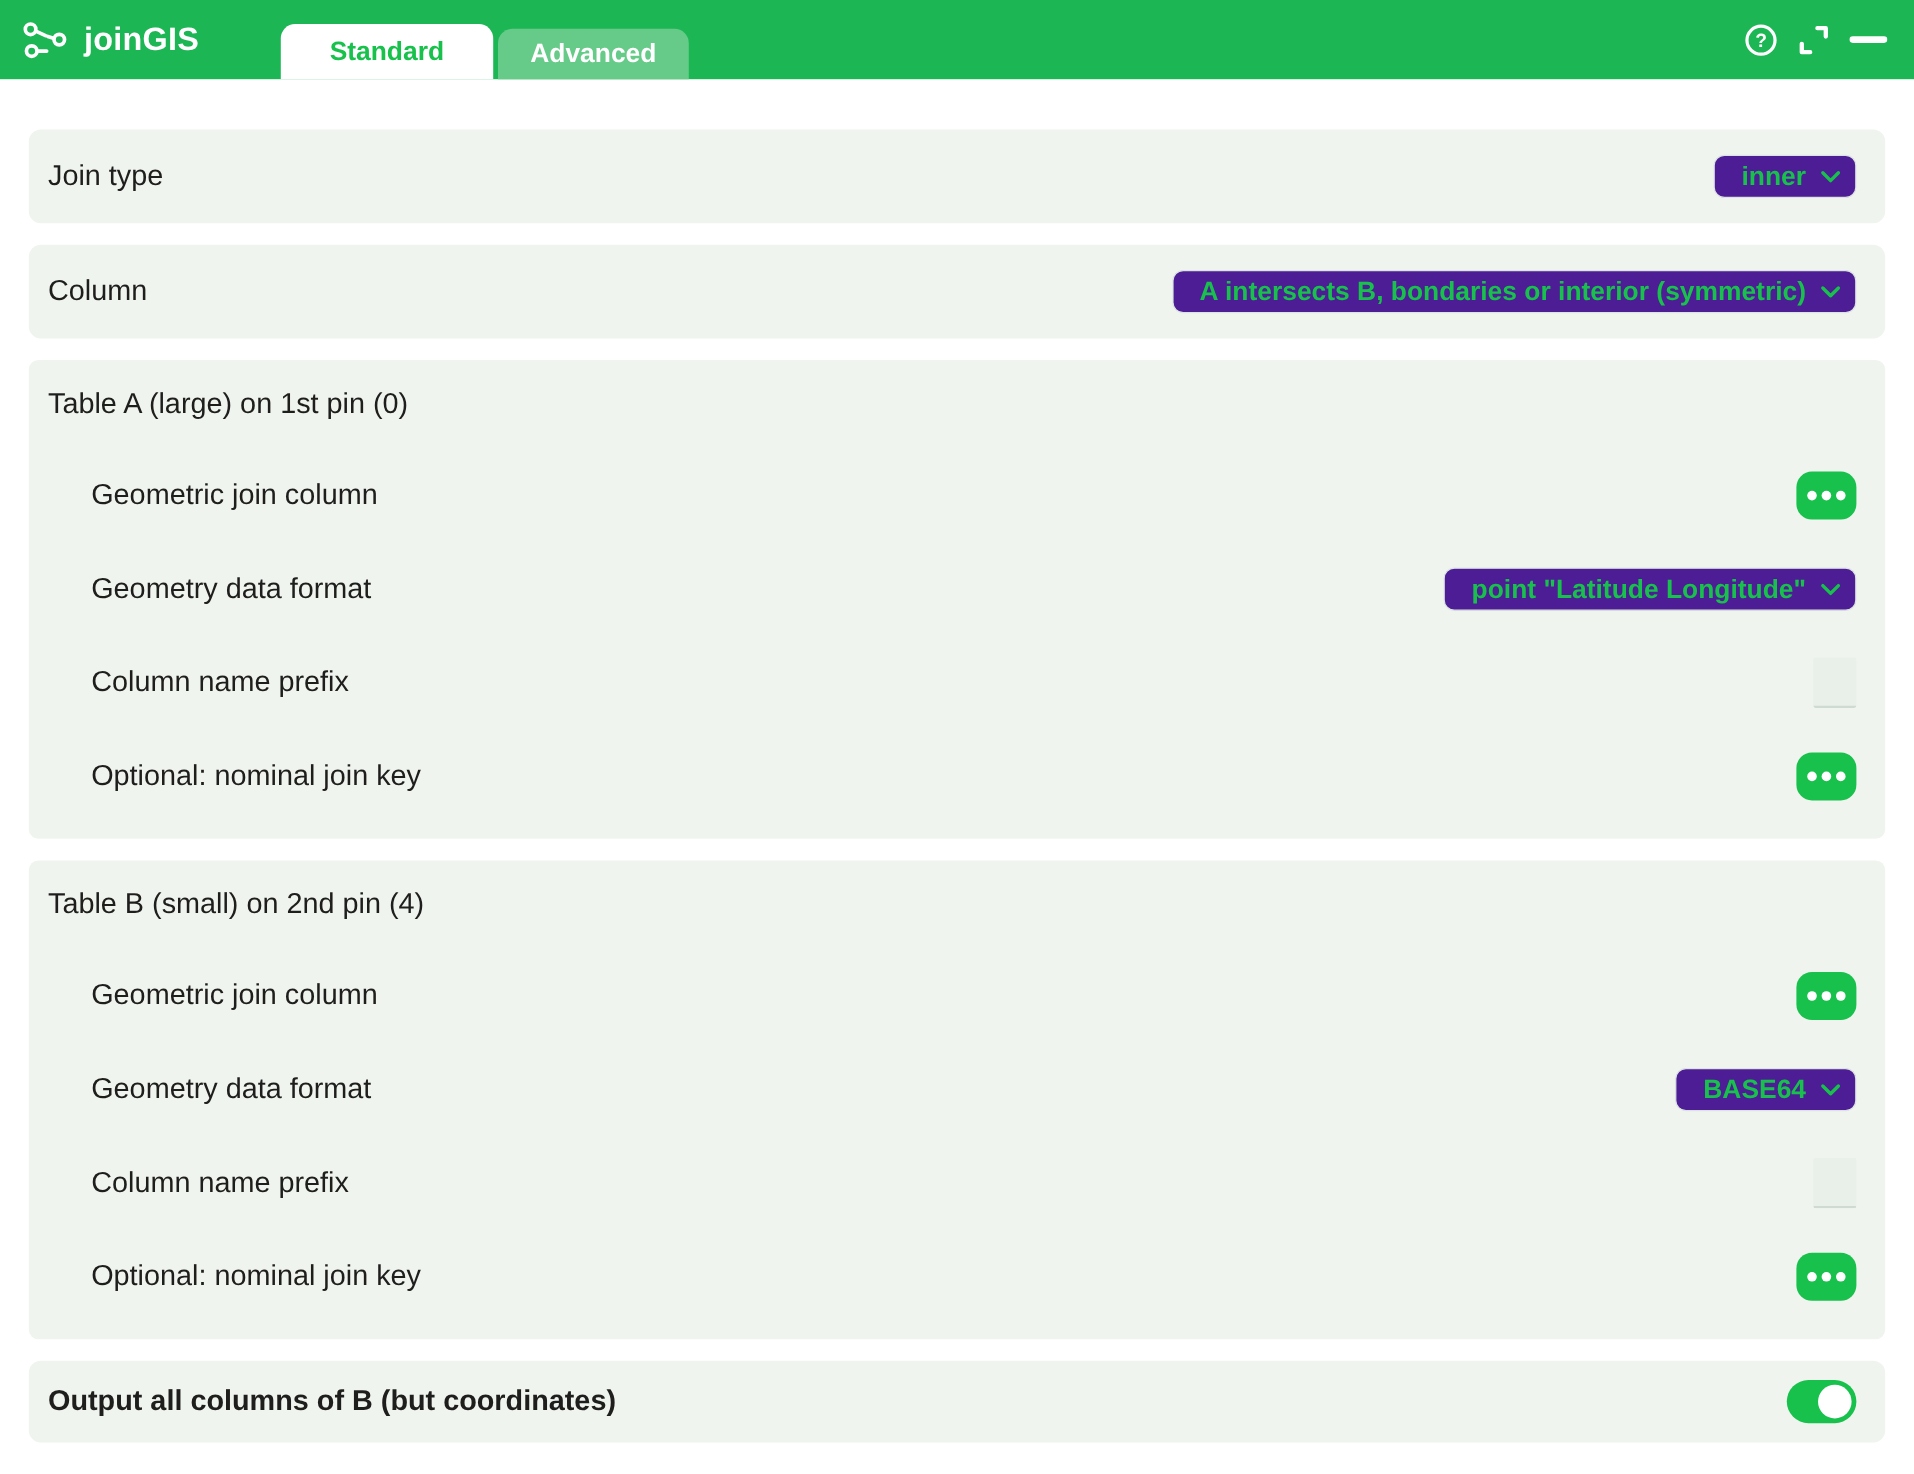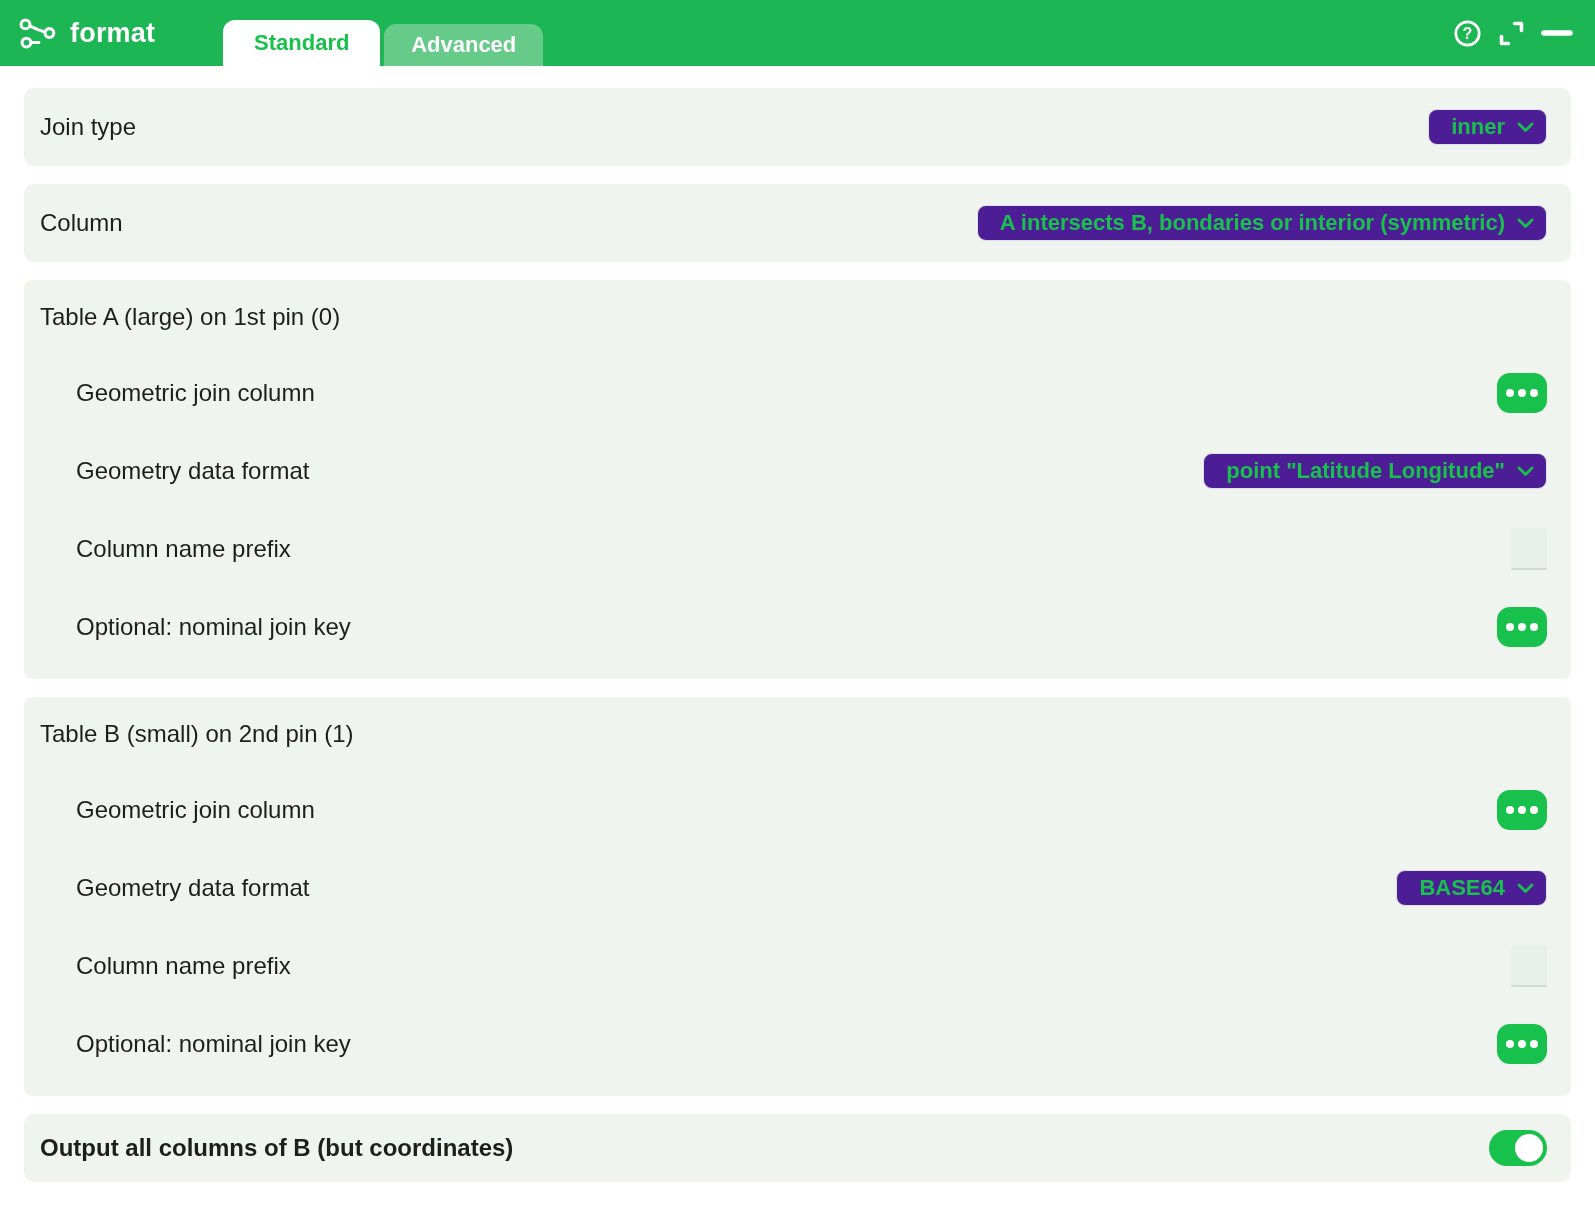--- a/index.html
+++ b/index.html
@@ -35,34 +35,34 @@
   }
   .tabs{
     display:flex;align-items:flex-end;gap:4px;margin-left:68px;height:66px;
   }
   .tab{
     display:flex;align-items:center;justify-content:center;
     font-size:22px;font-weight:bold;
     border-radius:12px 12px 0 0;
     cursor:pointer;border:none;
   }
-  .tab.active{background:#fff;color:var(--accent);width:157px;height:46px;}
+  .tab.active{background:#fff;color:var(--accent);width:177px;height:46px;}
   .tab.inactive{background:var(--tab-inactive);color:#fff;width:159px;height:42px;}
   .header-actions{
     margin-left:auto;height:66px;
     display:flex;align-items:center;gap:16px;
     padding-right:22px;
   }
   .icon-btn{
     background:none;border:none;cursor:pointer;
     display:flex;align-items:center;justify-content:center;padding:0;
   }
   
   .main{
-    padding:22px 24px 13px 24px;
+    padding:42px 24px 13px 24px;
     display:flex;flex-direction:column;gap:18px;
   }
   .row{
     background:var(--row-bg);border-radius:10px;
     height:78px;
     display:flex;align-items:center;
     padding:0 24px 0 16px;
   }
   .row.tall{height:68px;font-weight:bold;}
   .row-label,.section-title,.field-label{
@@ -126,21 +126,21 @@
     <span style="display:flex;">
       <svg width="44" height="40" viewBox="0 0 46 40" fill="none" stroke="#fff" stroke-width="3.2" stroke-linecap="round">
         <circle cx="12" cy="11" r="4.6"></circle>
         <path d="M17.5 13 L25 16.5"></path>
         <circle cx="37" cy="20" r="4.6"></circle>
         <path d="M31.2 18.6 L27 17.2"></path>
         <circle cx="13" cy="30" r="4.6"></circle>
         <path d="M18.6 30 L26 30"></path>
       </svg>
     </span>
-    <span class="brand-title">format</span>
+    <span class="brand-title">joinGIS</span>
   </div>
 
   <div class="tabs">
     <button class="tab active">Standard</button>
     <button class="tab inactive">Advanced</button>
   </div>
 
   <div class="header-actions">
     <button class="icon-btn" title="Help">
       <span style="display:flex;">
@@ -221,21 +221,21 @@
       <span class="field-label">Optional: nominal join key</span>
       <button class="ellipsis-btn" title="Choose column">
         <span class="dot"></span>
           <span class="dot"></span>
           <span class="dot"></span>
       </button>
     </div>
   </div>
 
   <div class="section">
-    <div class="section-title">Table B (small) on 2nd pin (1)</div>
+    <div class="section-title">Table B (small) on 2nd pin (4)</div>
 
     <div class="field">
       <span class="field-label">Geometric join column</span>
       <button class="ellipsis-btn" title="Choose column">
         <span class="dot"></span>
           <span class="dot"></span>
           <span class="dot"></span>
       </button>
     </div>
 

